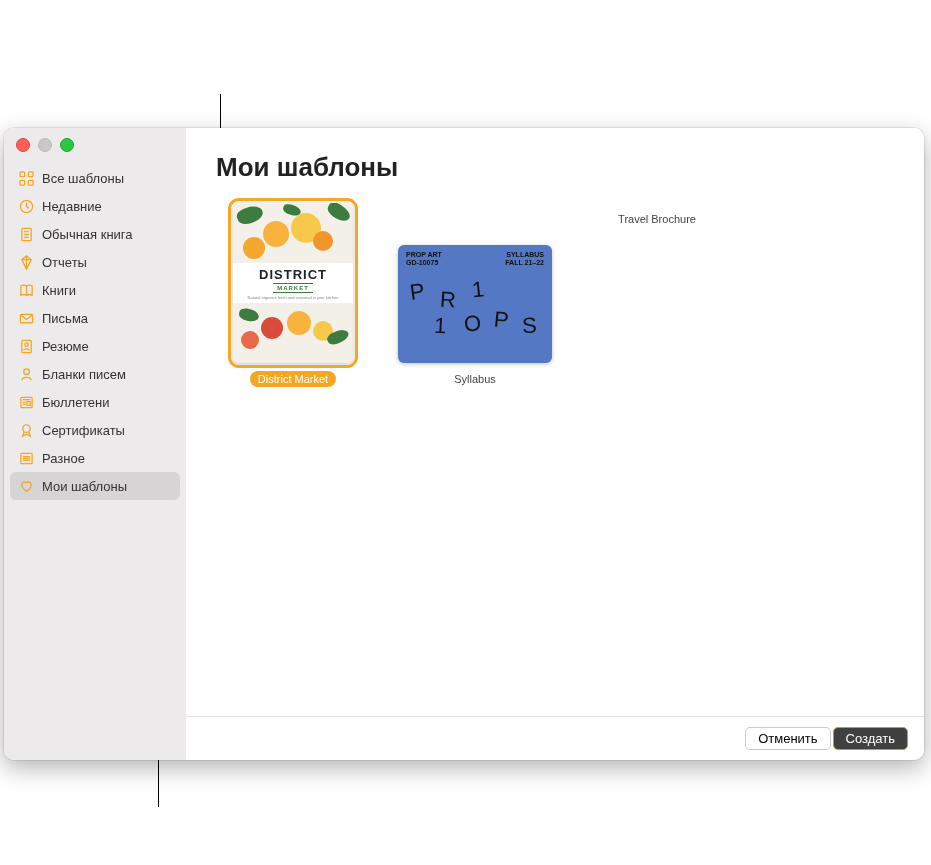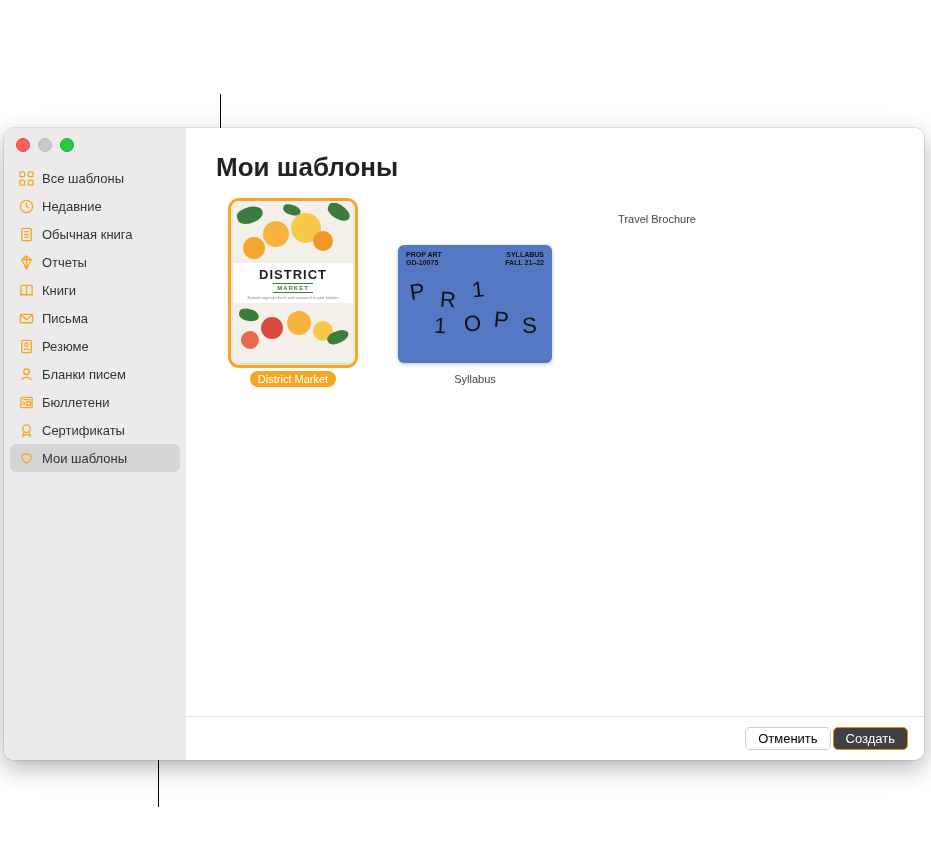--- a/index.html
+++ b/index.html
@@ -304,20 +304,31 @@
       <div class="side-item">
         <span class="side-icon">
           <svg viewBox="0 0 16 16" fill="none" stroke="currentColor" stroke-width="1.4">
               <circle cx="8" cy="6" r="4"></circle>
               <path d="M5.5 9l-1.5 5 4-2 4 2-1.5-5"></path>
             </svg>
         </span>
         <span>Сертификаты</span>
       </div>
 
+      <div class="side-item">
+        <span class="side-icon">
+          <svg viewBox="0 0 16 16" fill="none" stroke="currentColor" stroke-width="1.4">
+              <rect x="2" y="2.5" width="12" height="11" rx="1"></rect>
+              <line x1="4" y1="6" x2="12" y2="6"></line>
+              <line x1="4" y1="8" x2="12" y2="8"></line>
+              <line x1="4" y1="10" x2="12" y2="10"></line>
+            </svg>
+        </span>
+        <span>Разное</span>
+      </div>
 
       <div class="side-item selected">
         <span class="side-icon">
           <svg viewBox="0 0 16 16" fill="none" stroke="currentColor" stroke-width="1.4">
               <path d="M8 13s-5-3-5-7a3 3 0 0 1 5-2 3 3 0 0 1 5 2c0 4-5 7-5 7z"></path>
             </svg>
         </span>
         <span>Мои шаблоны</span>
       </div>
 

